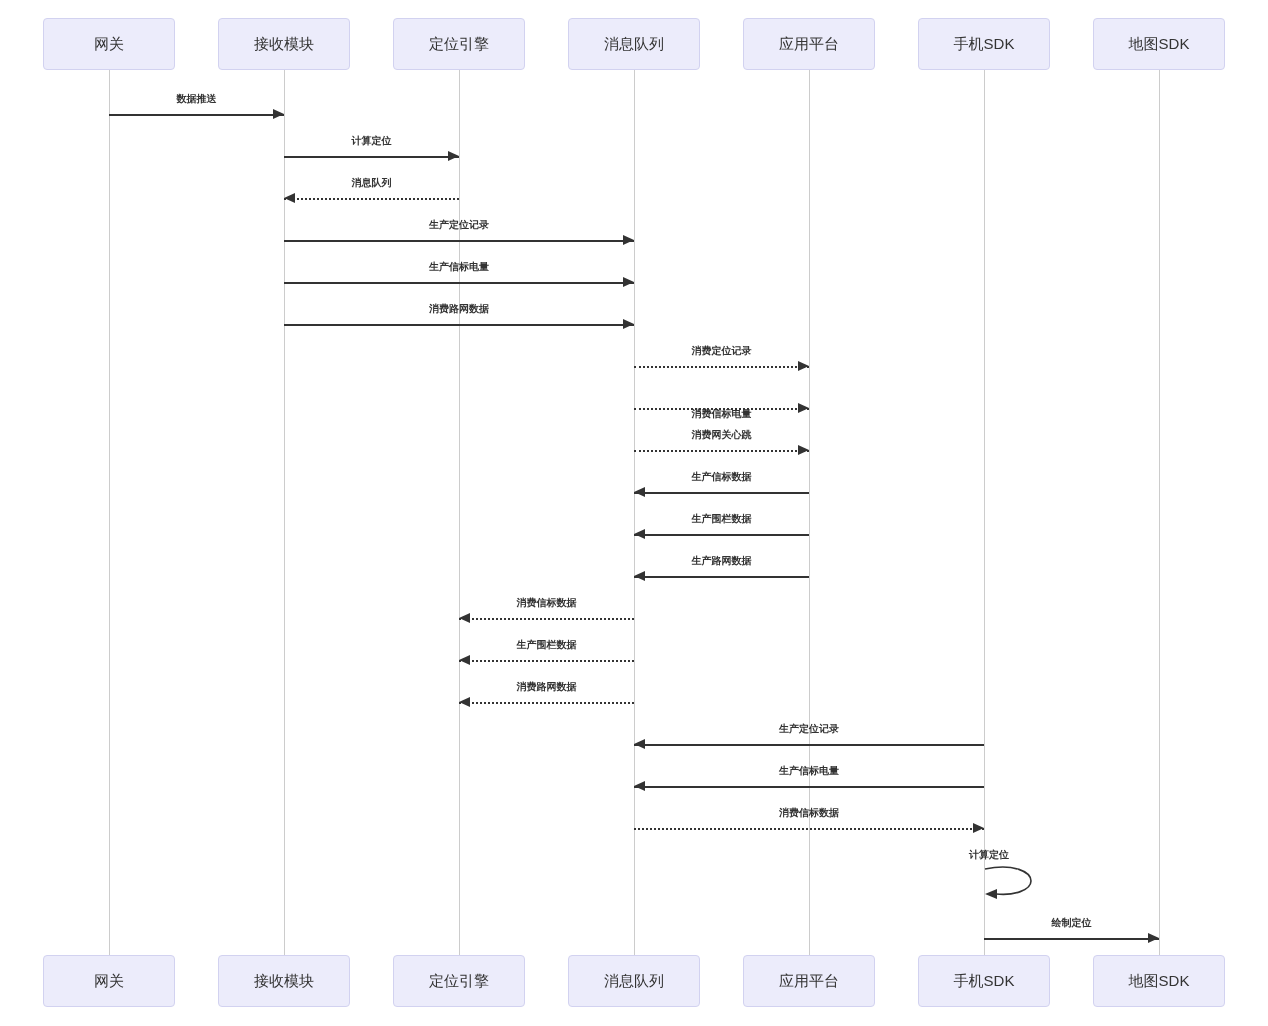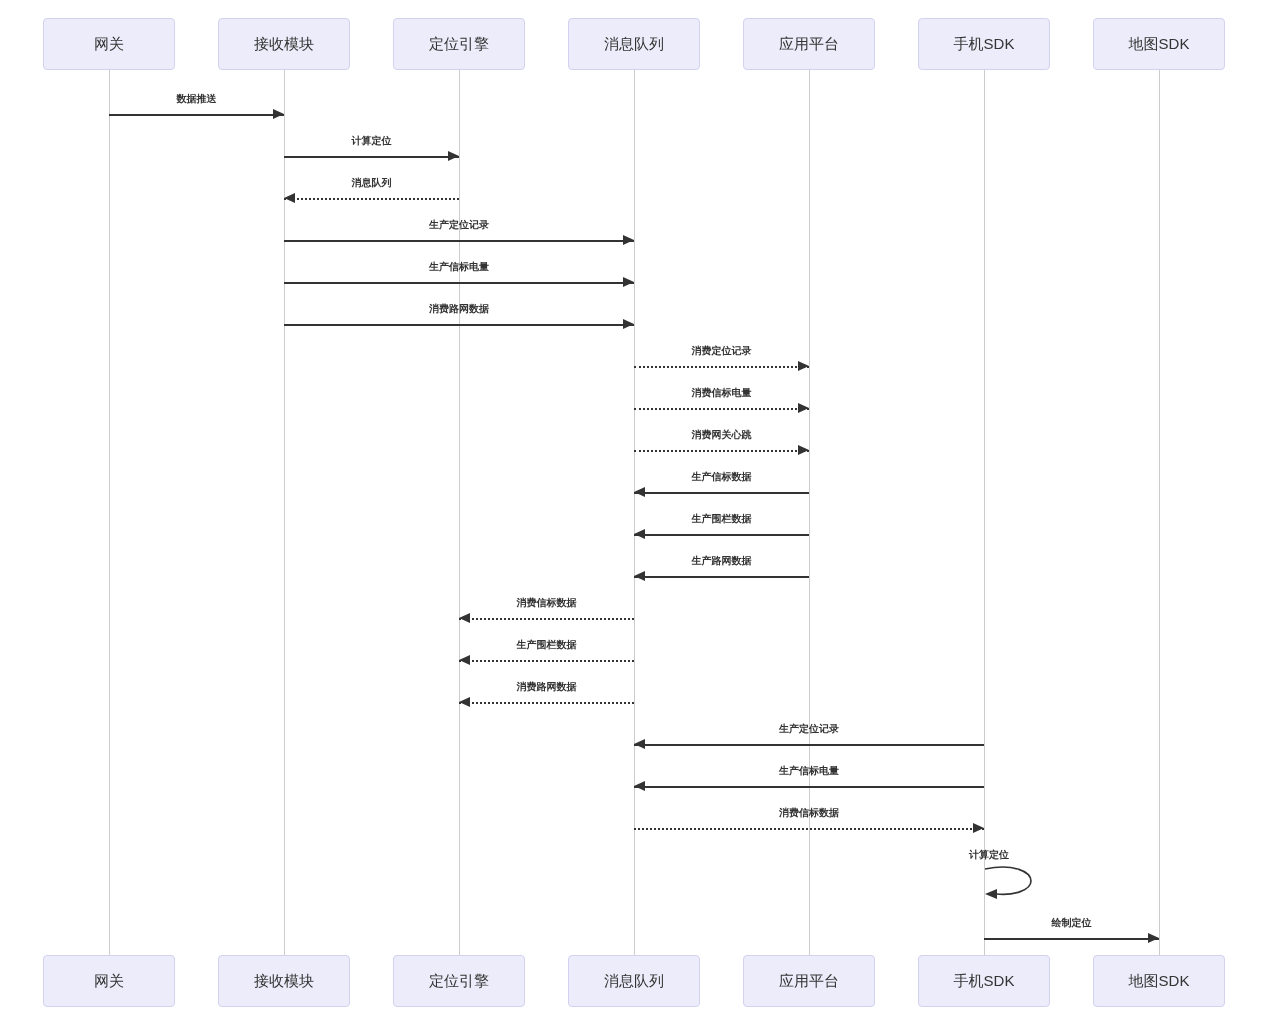--- a/index.html
+++ b/index.html
@@ -116,21 +116,21 @@
     <div class="head right" style="top: 277px; left: 623px;"></div>
     <div class="msg-label" style="left: 459px; top: 259px;">生产信标电量</div>
     <div class="msg-line" style="left: 284px; top: 324px; width: 350px;"></div>
     <div class="head right" style="top: 319px; left: 623px;"></div>
     <div class="msg-label" style="left: 459px; top: 301px;">消费路网数据</div>
     <div class="msg-line dashed" style="left: 634px; top: 366px; width: 175px;"></div>
     <div class="head right" style="top: 361px; left: 798px;"></div>
     <div class="msg-label" style="left: 721.5px; top: 343px;">消费定位记录</div>
     <div class="msg-line dashed" style="left: 634px; top: 408px; width: 175px;"></div>
     <div class="head right" style="top: 403px; left: 798px;"></div>
-    <div class="msg-label" style="left: 721.5px; top: 385px;">消费信标电量</div>
+    <div class="msg-label" style="left: 721.5px; top: 406px;">消费信标电量</div>
     <div class="msg-line dashed" style="left: 634px; top: 450px; width: 175px;"></div>
     <div class="head right" style="top: 445px; left: 798px;"></div>
     <div class="msg-label" style="left: 721.5px; top: 427px;">消费网关心跳</div>
     <div class="msg-line" style="left: 634px; top: 492px; width: 175px;"></div>
     <div class="head left" style="top: 487px; left: 634px;"></div>
     <div class="msg-label" style="left: 721.5px; top: 469px;">生产信标数据</div>
     <div class="msg-line" style="left: 634px; top: 534px; width: 175px;"></div>
     <div class="head left" style="top: 529px; left: 634px;"></div>
     <div class="msg-label" style="left: 721.5px; top: 511px;">生产围栏数据</div>
     <div class="msg-line" style="left: 634px; top: 576px; width: 175px;"></div>

